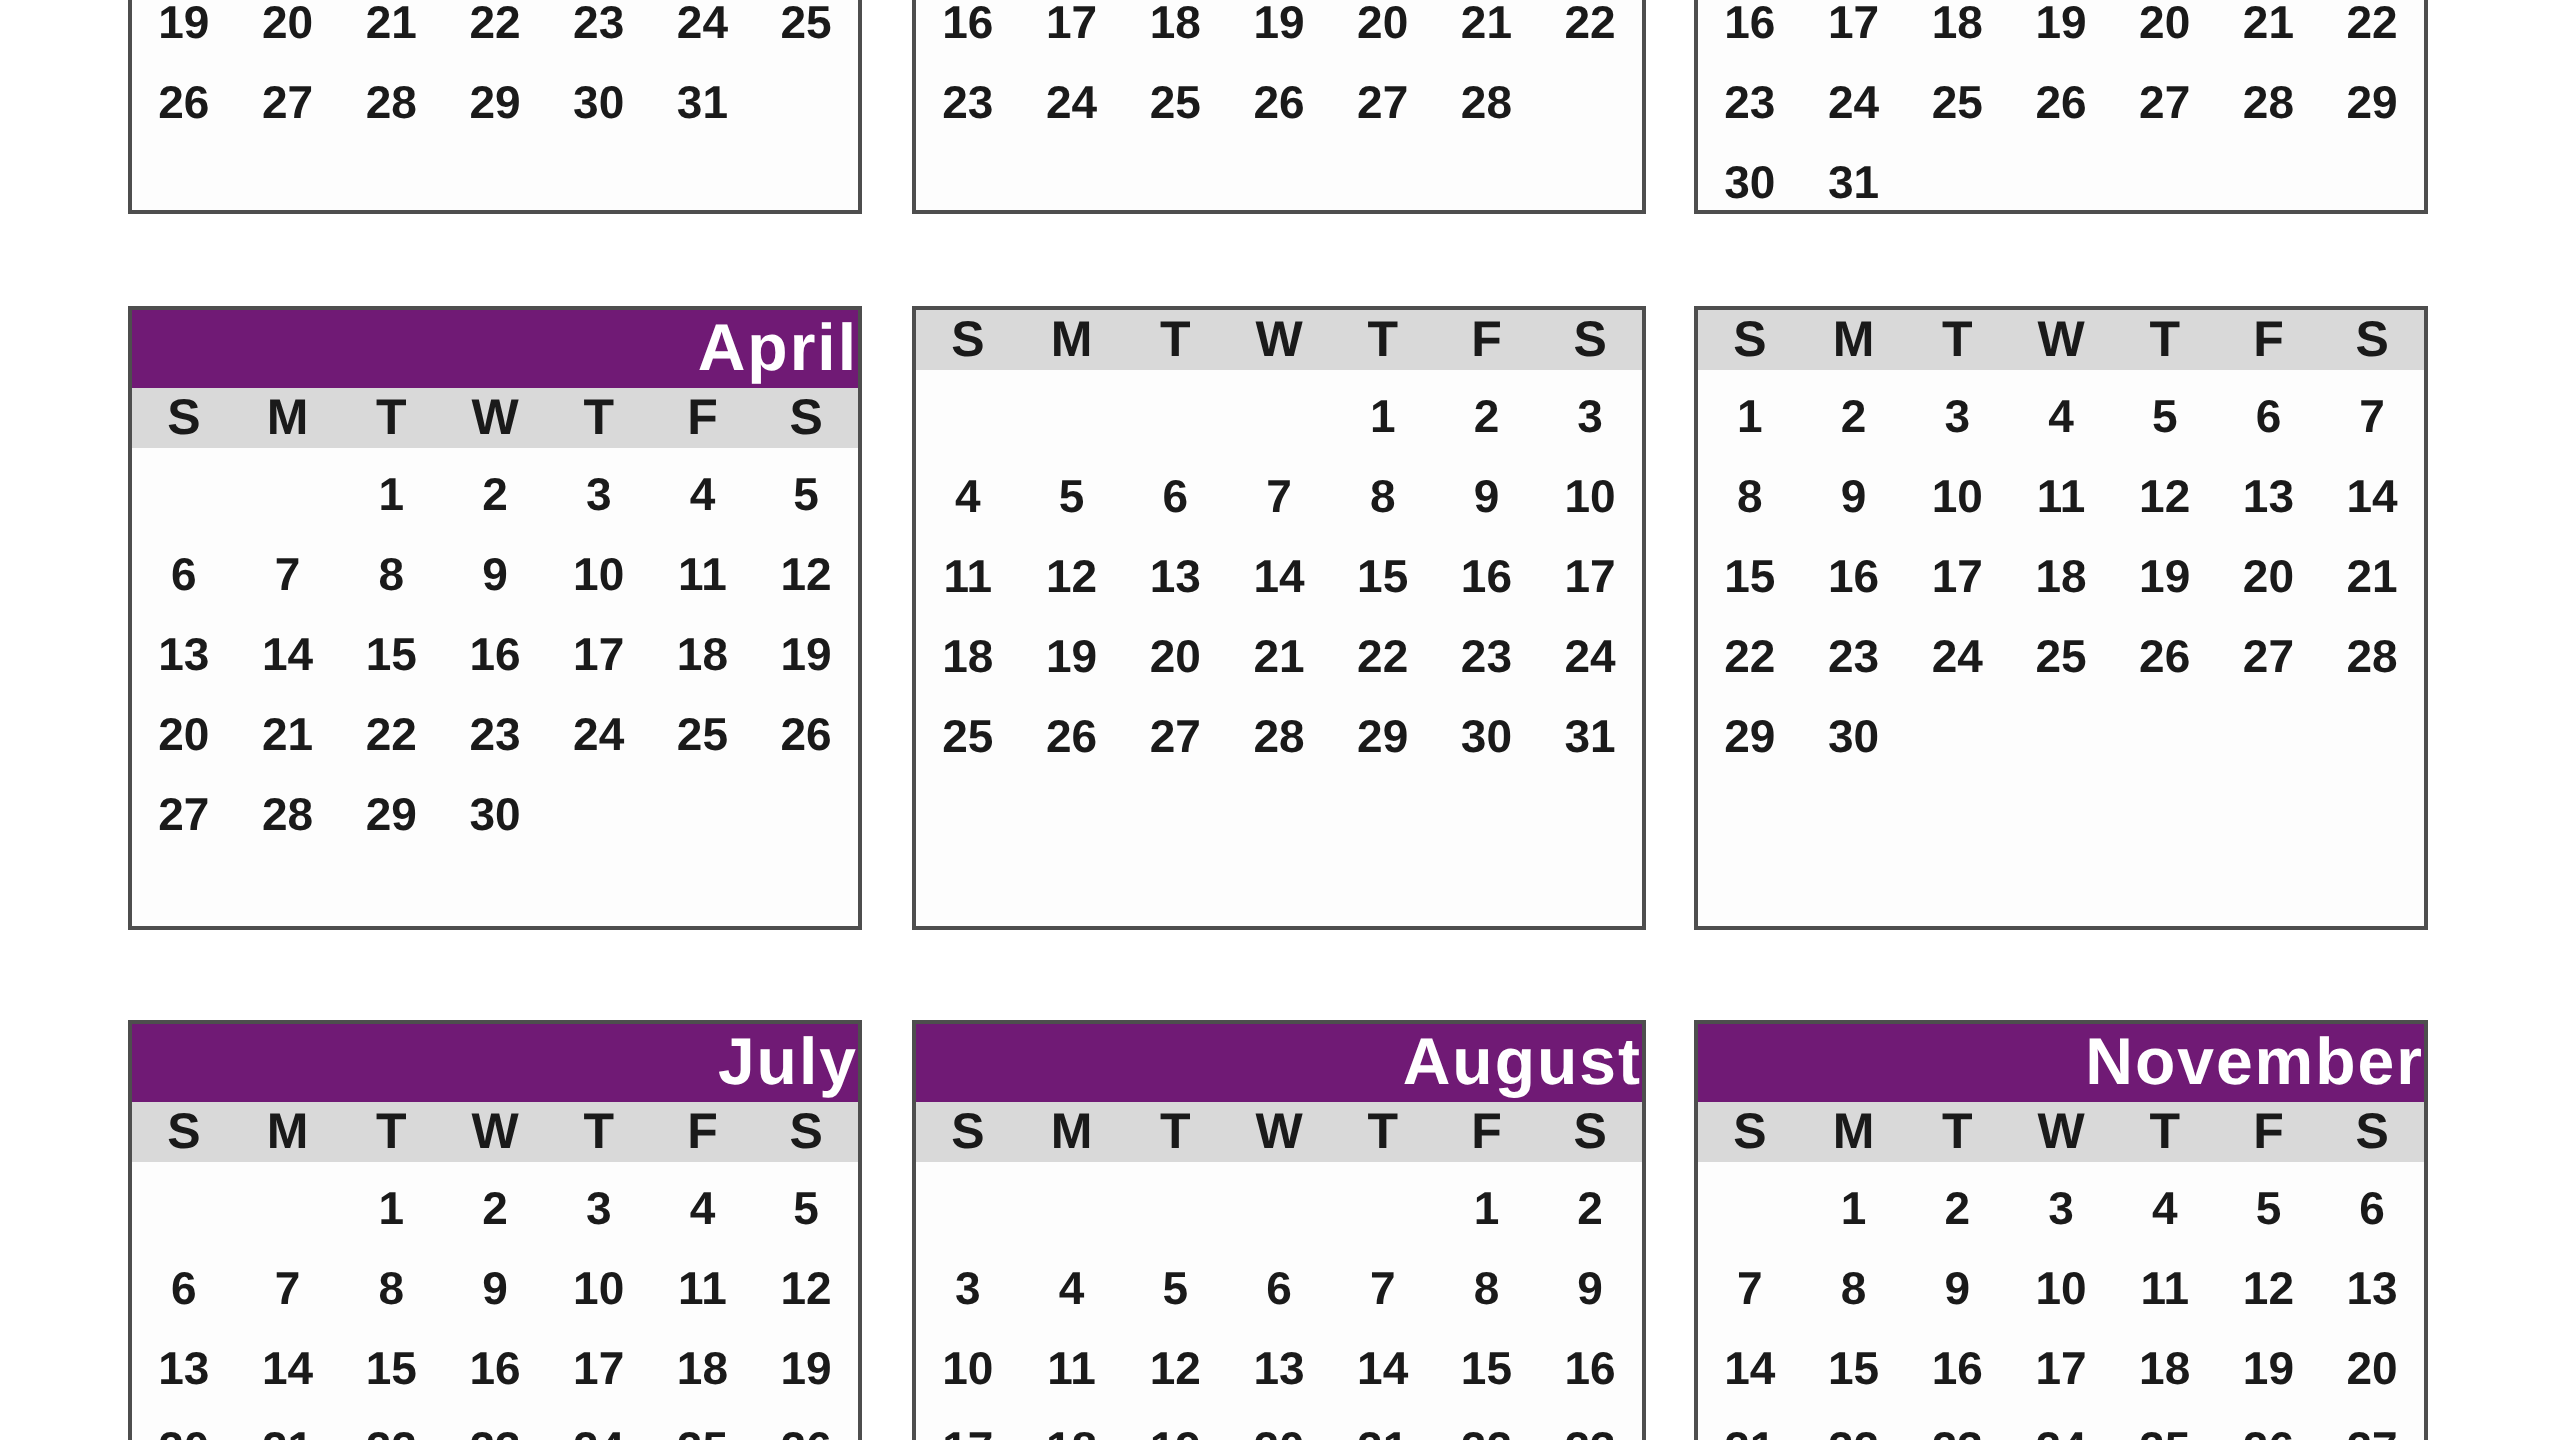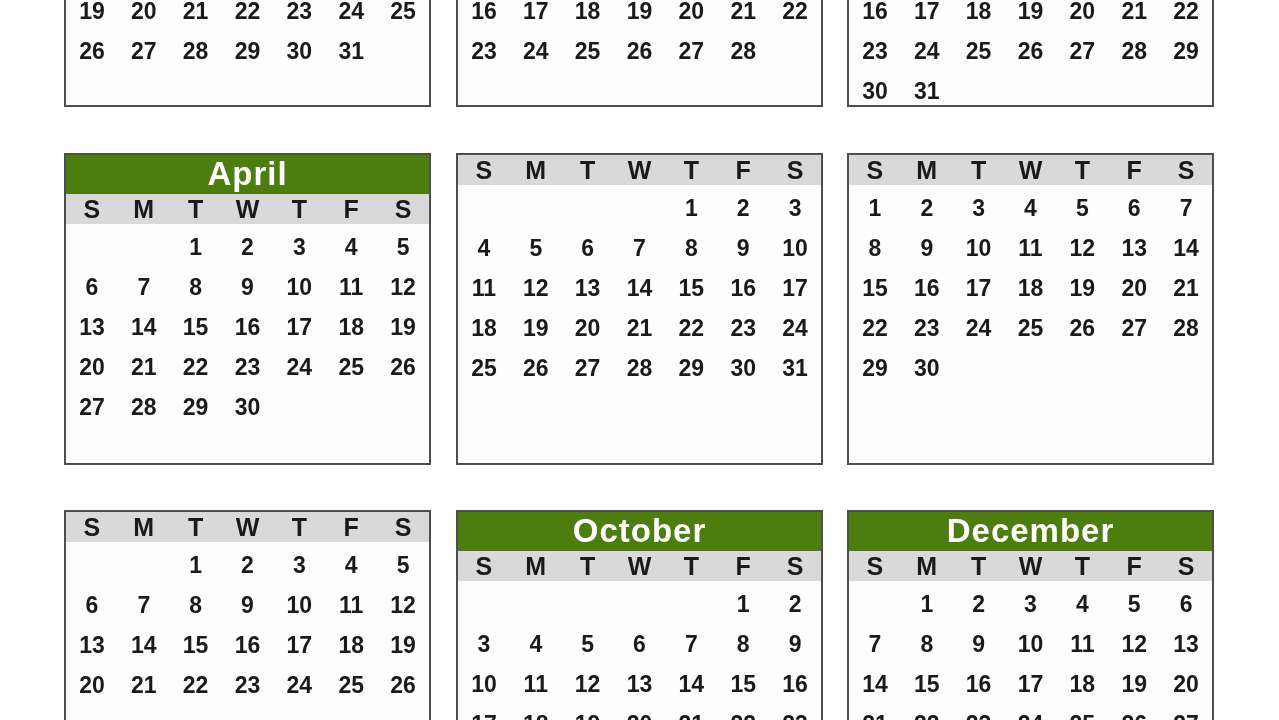--- a/index.html
+++ b/index.html
@@ -20,26 +20,26 @@
   .month.full    { height: 312px; }
   .month.partial { height: 107px; border-top: 0; }
   .c1 { left: 64px; }
   .c2 { left: 456px; }
   .c3 { left: 847px; }
   .r1 { top: 0; }
   .r2 { top: 153px; }
   .r3 { top: 510px; }
   .title-bar {
     height: 39px;
-    background: #4d7c0f;
+    background: #701a75;
     color: #ffffff;
     font-size: 33px;
     font-weight: bold;
     letter-spacing: 1px;
-    text-align: center;
+    text-align: right;
     line-height: 38px;
   }
   .weekday-row {
     display: grid;
     grid-template-columns: repeat(7, 1fr);
     height: 30px;
     background: #d9d9d9;
     font-size: 25px;
     font-weight: bold;
     color: #1a1a1a;
@@ -306,20 +306,21 @@
       <div class="cell"></div>
       <div class="cell"></div>
       <div class="cell"></div>
       <div class="cell"></div>
       <div class="cell"></div>
       <div class="cell"></div>
     </div>
 </div>
 
 <div class="month full c1 r3">
+  <div class="title-bar">July</div>
   <div class="weekday-row">
       <div class="cell">S</div>
       <div class="cell">M</div>
       <div class="cell">T</div>
       <div class="cell">W</div>
       <div class="cell">T</div>
       <div class="cell">F</div>
       <div class="cell">S</div>
     </div>
   <div class="date-grid">
@@ -347,21 +348,21 @@
       <div class="cell">20</div>
       <div class="cell">21</div>
       <div class="cell">22</div>
       <div class="cell">23</div>
       <div class="cell">24</div>
       <div class="cell">25</div>
       <div class="cell">26</div>
     </div>
 </div>
 <div class="month full c2 r3">
-  <div class="title-bar">October</div>
+  <div class="title-bar">August</div>
   <div class="weekday-row">
       <div class="cell">S</div>
       <div class="cell">M</div>
       <div class="cell">T</div>
       <div class="cell">W</div>
       <div class="cell">T</div>
       <div class="cell">F</div>
       <div class="cell">S</div>
     </div>
   <div class="date-grid">
@@ -389,21 +390,21 @@
       <div class="cell">17</div>
       <div class="cell">18</div>
       <div class="cell">19</div>
       <div class="cell">20</div>
       <div class="cell">21</div>
       <div class="cell">22</div>
       <div class="cell">23</div>
     </div>
 </div>
 <div class="month full c3 r3">
-  <div class="title-bar">December</div>
+  <div class="title-bar">November</div>
   <div class="weekday-row">
       <div class="cell">S</div>
       <div class="cell">M</div>
       <div class="cell">T</div>
       <div class="cell">W</div>
       <div class="cell">T</div>
       <div class="cell">F</div>
       <div class="cell">S</div>
     </div>
   <div class="date-grid">

